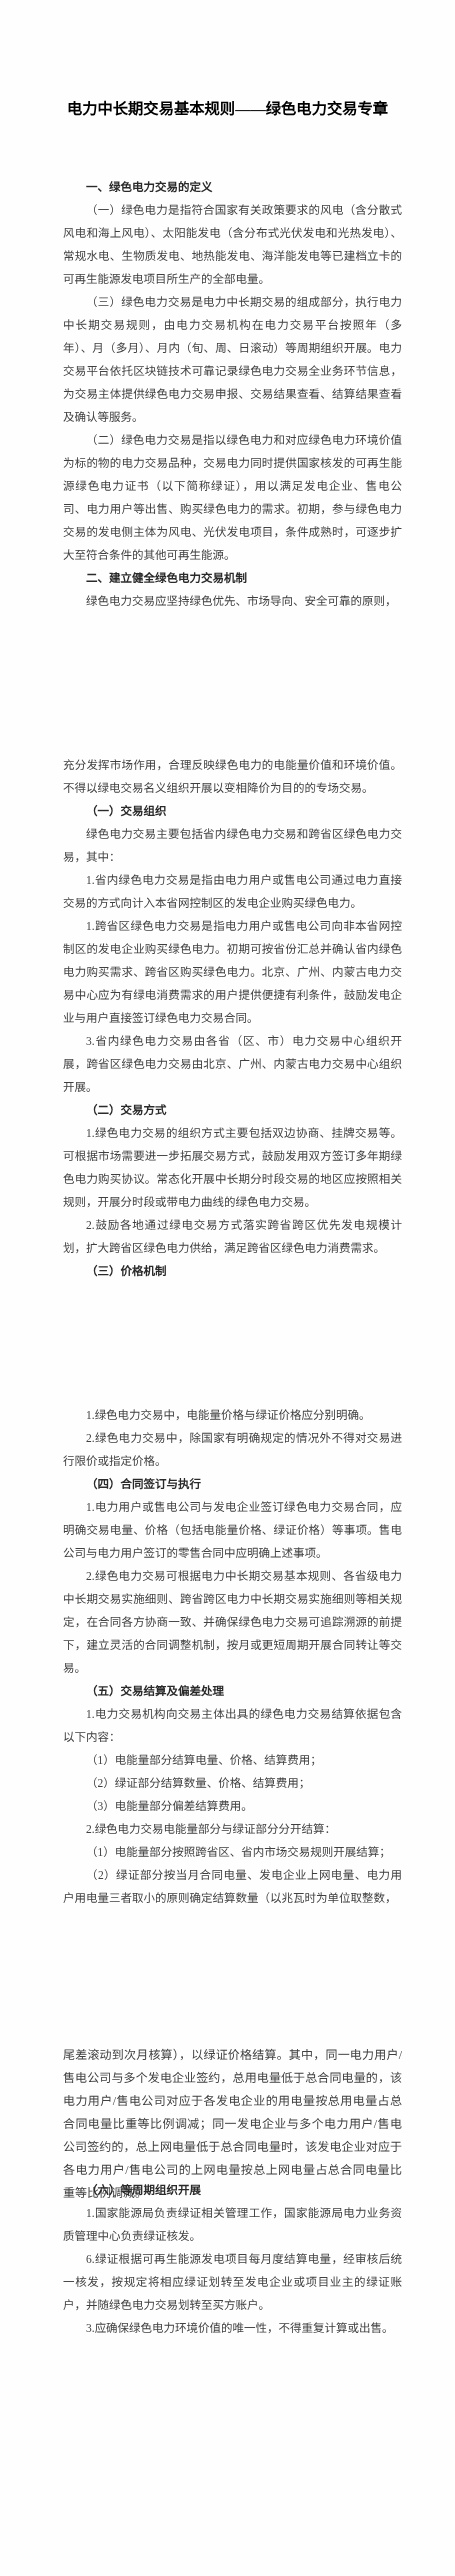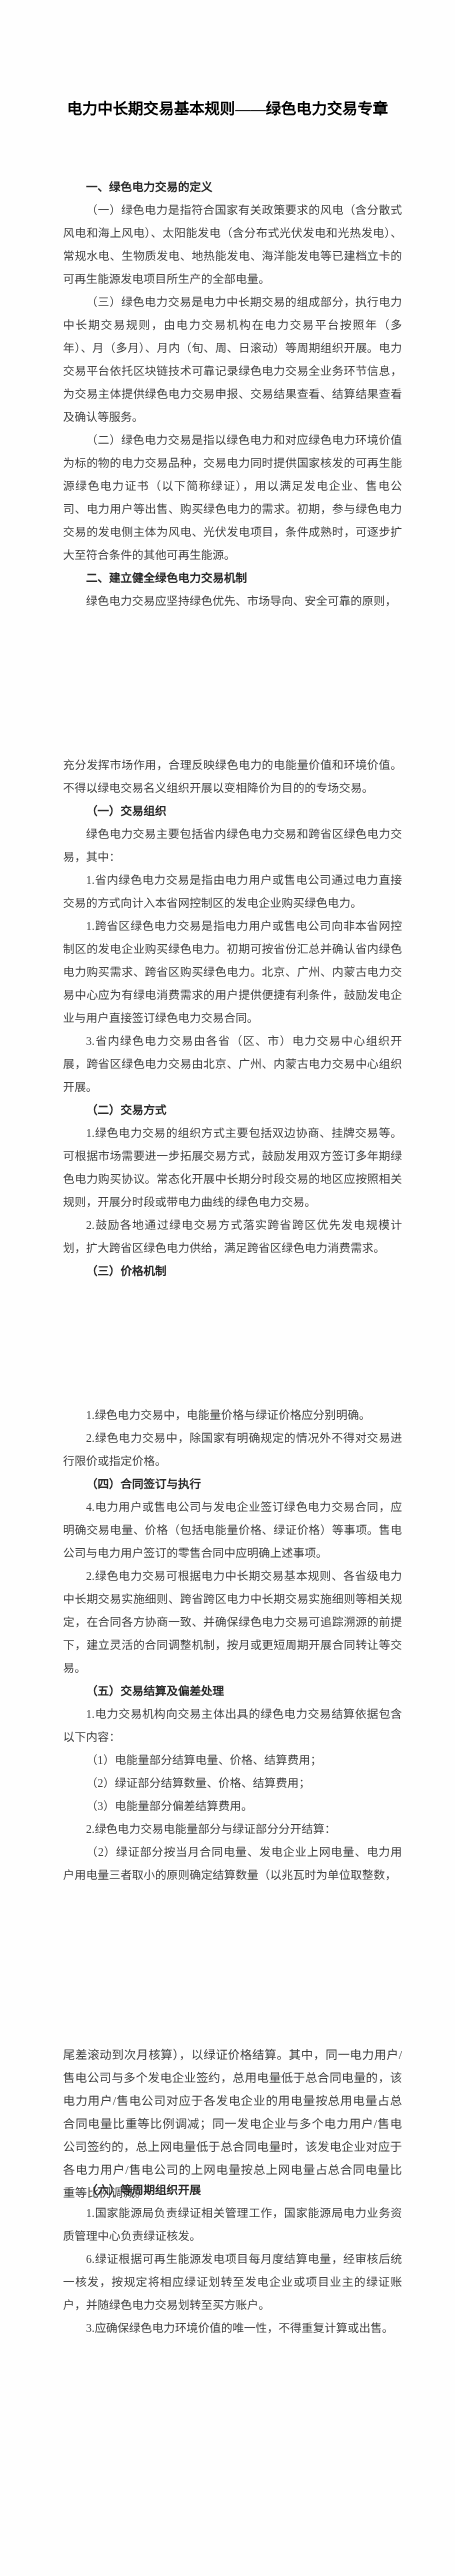--- a/index.html
+++ b/index.html
@@ -86,28 +86,29 @@
     <h3 class="hd">（二）交易方式</h3>
     <p>1.绿色电力交易的组织方式主要包括双边协商、挂牌交易等。可根据市场需要进一步拓展交易方式，鼓励发用双方签订多年期绿色电力购买协议。常态化开展中长期分时段交易的地区应按照相关规则，开展分时段或带电力曲线的绿色电力交易。</p>
     <p>2.鼓励各地通过绿电交易方式落实跨省跨区优先发电规模计划，扩大跨省区绿色电力供给，满足跨省区绿色电力消费需求。</p>
     <h3 class="hd">（三）价格机制</h3>
   </section>
 
   <section class="block" style="top:1372px">
     <p>1.绿色电力交易中，电能量价格与绿证价格应分别明确。</p>
     <p>2.绿色电力交易中，除国家有明确规定的情况外不得对交易进行限价或指定价格。</p>
     <h3 class="hd">（四）合同签订与执行</h3>
-    <p>4.电力用户或售电公司与发电企业签订绿色电力交易合同，应明确交易电量、价格（包括电能量价格、绿证价格）等事项。售电公司与电力用户签订的零售合同中应明确上述事项。</p>
+    <p>1.电力用户或售电公司与发电企业签订绿色电力交易合同，应明确交易电量、价格（包括电能量价格、绿证价格）等事项。售电公司与电力用户签订的零售合同中应明确上述事项。</p>
     <p>2.绿色电力交易可根据电力中长期交易基本规则、各省级电力中长期交易实施细则、跨省跨区电力中长期交易实施细则等相关规定，在合同各方协商一致、并确保绿色电力交易可追踪溯源的前提下，建立灵活的合同调整机制，按月或更短周期开展合同转让等交易。</p>
     <h3 class="hd">（五）交易结算及偏差处理</h3>
     <p>1.电力交易机构向交易主体出具的绿色电力交易结算依据包含以下内容：</p>
     <p>（1）电能量部分结算电量、价格、结算费用；</p>
     <p>（2）绿证部分结算数量、价格、结算费用；</p>
     <p>（3）电能量部分偏差结算费用。</p>
     <p>2.绿色电力交易电能量部分与绿证部分分开结算：</p>
+    <p>（1）电能量部分按照跨省区、省内市场交易规则开展结算；</p>
     <p>（2）绿证部分按当月合同电量、发电企业上网电量、电力用户用电量三者取小的原则确定结算数量（以兆瓦时为单位取整数，</p>
   </section>
 
   <section class="block" style="top:2012px">
     <p class="cont tight">尾差滚动到次月核算），以绿证价格结算。其中，同一电力用户/售电公司与多个发电企业签约，总用电量低于总合同电量的，该电力用户/售电公司对应于各发电企业的用电量按总用电量占总合同电量比重等比例调减；同一发电企业与多个电力用户/售电公司签约的，总上网电量低于总合同电量时，该发电企业对应于各电力用户/售电公司的上网电量按总上网电量占总合同电量比重等比例调减。</p>
   </section>
 
   <section class="block" style="top:2147px">
     <h3 class="hd">（六）等周期组织开展</h3>
     <p>1.国家能源局负责绿证相关管理工作，国家能源局电力业务资质管理中心负责绿证核发。</p>

